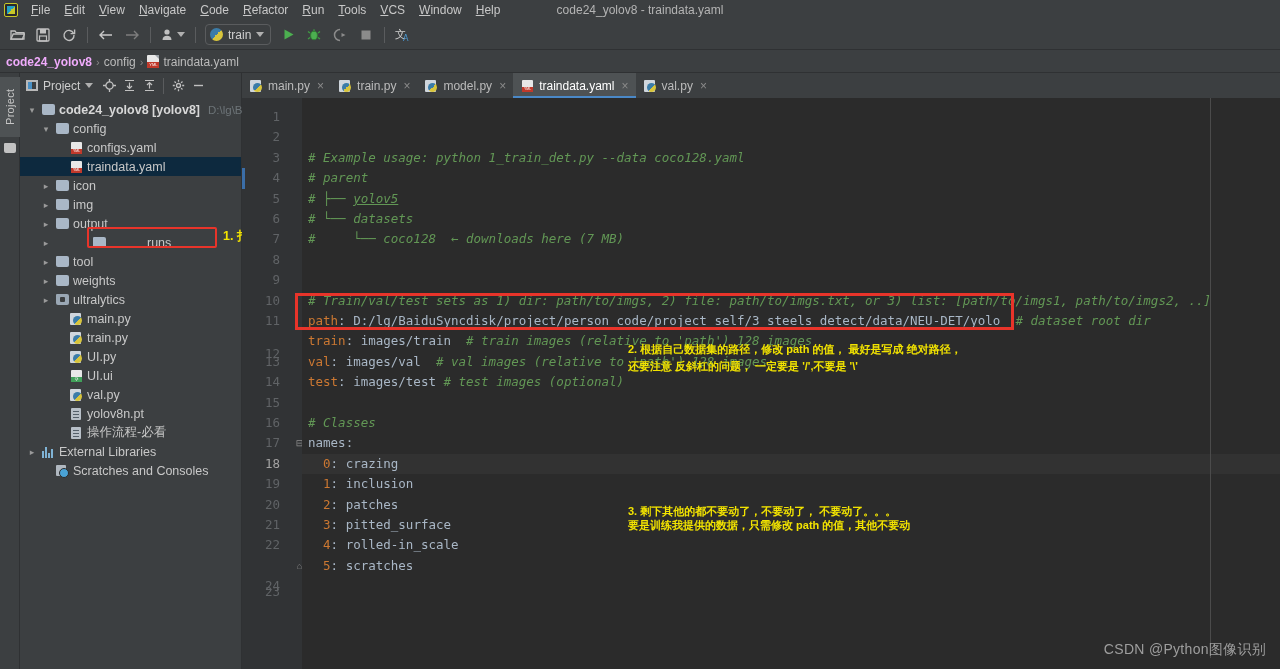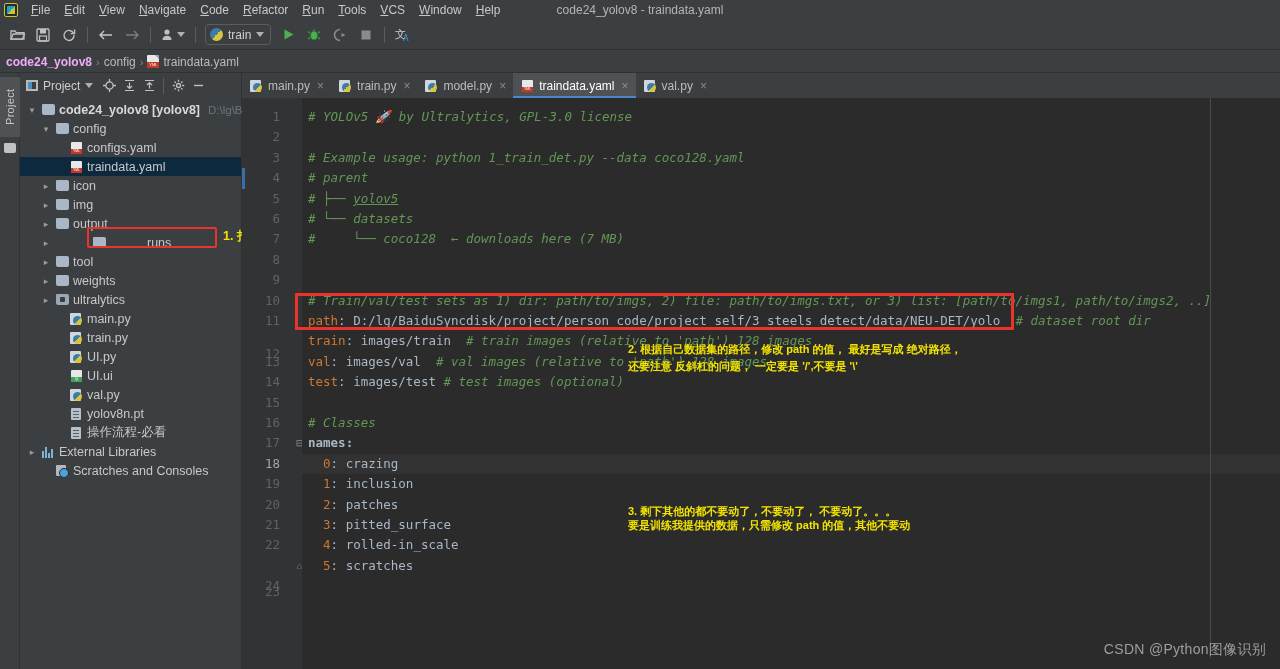--- a/index.html
+++ b/index.html
@@ -589,36 +589,35 @@
         <div class="gline" style="top: 417px;">21</div>
         <div class="gline" style="top: 437.4px;">22</div>
         <div class="gline" style="top: 484px;">23</div>
         <div class="gline" style="top: 478.2px;">24</div>
         <div class="fold" style="top: 335.4px;">⊟</div>
         <div class="fold" style="top: 457.8px;">⌂</div>
         <div class="gutter-mark" style="top: 70.2px;"></div>
       </div>
     <div class="code" id="code">
         <div class="row-hl" style="top: 355.8px;"></div>
-        <div class="cline" style="top: 9px;"><span class="cmt"># YOLOv5 🚀 by Ultralytics, GPL-3.0 license</span></div>
         <div class="cline" style="top: 49.8px;"><span class="cmt"># Example usage: python 1_train_det.py --data coco128.yaml</span></div>
         <div class="cline" style="top: 70.2px;"><span class="cmt"># parent</span></div>
         <div class="cline" style="top: 90.6px;"><span class="cmt"># ├── </span><span class="cmt-u">yolov5</span></div>
         <div class="cline" style="top: 111px;"><span class="cmt"># └── datasets</span></div>
         <div class="cline" style="top: 131.4px;"><span class="cmt">#     └── coco128  ← downloads here (7 MB)</span></div>
         <div class="cline" style="top: 151.8px;"></div>
         <div class="cline" style="top: 172.2px;"></div>
         <div class="cline" style="top: 192.6px;"><span class="cmt"># Train/val/test sets as 1) dir: path/to/imgs, 2) file: path/to/imgs.txt, or 3) list: [path/to/imgs1, path/to/imgs2, ..]</span></div>
         <div class="cline" style="top: 213px;"><span class="key">path</span><span class="val">: D:/lg/BaiduSyncdisk/project/person_code/project_self/3_steels_detect/data/NEU-DET/yolo  </span><span class="cmt"># dataset root dir</span></div>
         <div class="cline" style="top: 233.4px;"><span class="key">train</span><span class="val">: images/train  </span><span class="cmt"># train images (relative to 'path') 128 images</span></div>
         <div class="cline" style="top: 253.8px;"><span class="key">val</span><span class="val">: images/val  </span><span class="cmt"># val images (relative to 'path') 128 images</span></div>
         <div class="cline" style="top: 274.2px;"><span class="key">test</span><span class="val">: images/test </span><span class="cmt"># test images (optional)</span></div>
         <div class="cline" style="top: 294.6px;"></div>
         <div class="cline" style="top: 315px;"><span class="cmt"># Classes</span></div>
-        <div class="cline" style="top: 335.4px; font-weight: bold;"><span class="val">names</span><span class="val">:</span></div>
+        <div class="cline" style="top: 335.4px;"><span class="val">names</span><span class="val">:</span></div>
         <div class="cline" style="top: 355.8px;"><span class="val">  </span><span class="num">0</span><span class="val">: crazing</span></div>
         <div class="cline" style="top: 376.2px;"><span class="val">  </span><span class="num">1</span><span class="val">: inclusion</span></div>
         <div class="cline" style="top: 396.6px;"><span class="val">  </span><span class="num">2</span><span class="val">: patches</span></div>
         <div class="cline" style="top: 417px;"><span class="val">  </span><span class="num">3</span><span class="val">: pitted_surface</span></div>
         <div class="cline" style="top: 437.4px;"><span class="val">  </span><span class="num">4</span><span class="val">: rolled-in_scale</span></div>
         <div class="cline" style="top: 457.8px;"><span class="val">  </span><span class="num">5</span><span class="val">: scratches</span></div>
         <div class="cline" style="top: 478.2px;"></div>
       </div>
   </div>
 

